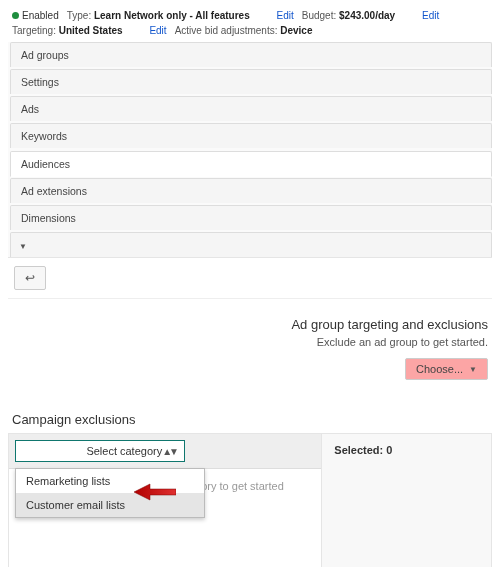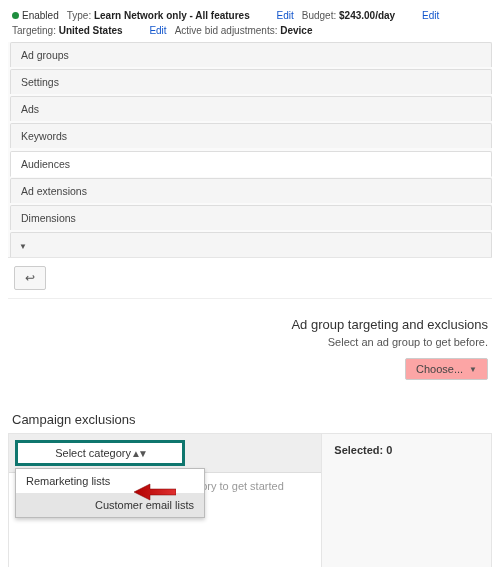--- a/index.html
+++ b/index.html
@@ -102,23 +102,23 @@
     flex: 1 1 35%;
     padding:8px 12px;
     background:#f8f8f8;
   }
   .sel-cat-row {
     background:#eee;
     border-bottom:1px solid #ddd;
     padding:6px;
   }
   .select-cat {
-    display:inline-flex; align-items:center; justify-content:center;
+    display:inline-flex; align-items:center; justify-content:flex-end;
     width:170px;
-    border:3px solid #0f766e;
+    border:1px solid #0f766e;
     background:#fff;
     padding:4px 8px;
     font-size:11px;
     color:#333;
     cursor:pointer;
   }
   .sort-icon { font-size:10px; letter-spacing:-3px; color:#555; }
   .dropdown {
     position:absolute;
     left:6px; top:34px;
@@ -127,21 +127,21 @@
     border:1px solid #bbb;
     box-shadow:0 2px 4px rgba(0,0,0,0.2);
     z-index:5;
   }
   .dd-item {
     padding:6px 10px;
     font-size:11px;
     color:#333;
     cursor:pointer;
   }
-  .dd-item.hl { background:#e5e5e5;text-align:right; }
+  .dd-item.hl { background:#e5e5e5; }
   .hint-text {
     position:absolute;
     left:150px; top:46px;
     font-size:11px;
     color:#999;
   }
   .arrow {
     position:absolute;
     left:125px; top:48px;
     z-index:6;
@@ -185,21 +185,21 @@
   <div class="tab"><span>Dimensions</span></div>
   <div class="tab drop"><span class="caret">▼</span></div>
 </div>
 
 <div class="back-bar">
   <span class="back-btn"><span>↩</span></span>
 </div>
 
 <div class="section">
   <h2>Ad group targeting and exclusions</h2>
-  <div class="sub">Select an ad group to get before.</div>
+  <div class="sub">Exclude an ad group to get started.</div>
   <div class="choose-btn">
     <span>Choose...</span>
     <span class="caret">▼</span>
   </div>
 </div>
 
 <div class="camp-h">Campaign exclusions</div>
 
 <div class="panel">
   <div class="two-col">

